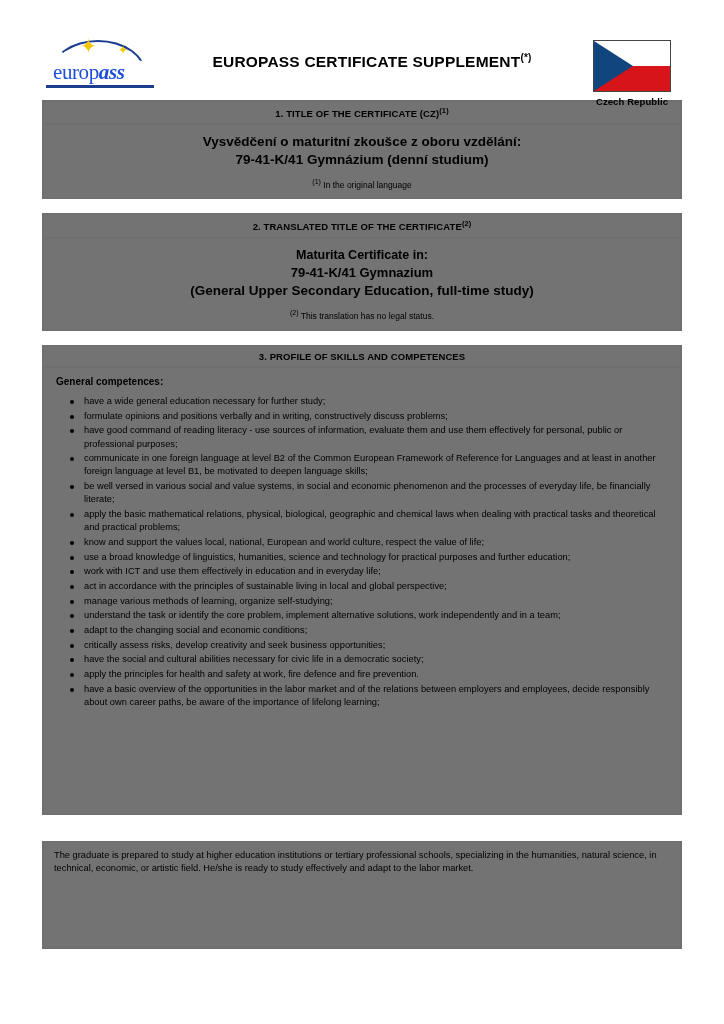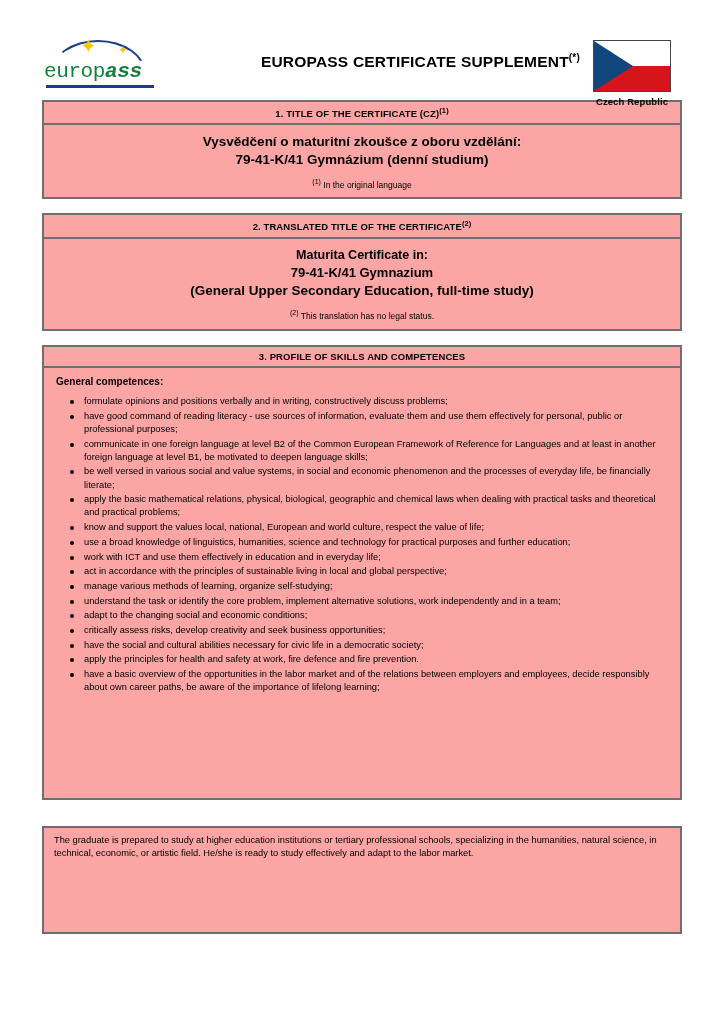--- a/index.html
+++ b/index.html
@@ -65,43 +65,43 @@
   .logo-star2 {
     position: absolute;
     left: 74px;
     top: 4px;
     color: #f7c600;
     font-size: 12px;
     line-height: 12px;
   }
   .logo-text {
     position: absolute;
-    left: 0;
+    left: 9px;
     top: 20px;
     font-size: 21px;
     letter-spacing: -0.4px;
-    color: #15803d;
-    font-family: Liberation Mono, monospace;
+    color: #1d4ed8;
+    font-family: Liberation Serif, serif;
   }
   .logo-text b {
     font-weight: bold;
     font-style: italic;
   }
   .logo-rule {
     position: absolute;
     left: 2px;
     top: 45px;
     width: 108px;
     height: 3px;
     background: #1a3d8f;
   }
 
   .doc-title {
     flex: 1 1 auto;
-    text-align: right;
+    text-align: center;
     font-size: 15.5px;
     font-weight: bold;
     letter-spacing: 0.2px;
     padding-top: 18px;
     font-family: "Liberation Sans", sans-serif;
   }
   .doc-title sup {
     font-size: 10px;
     font-weight: bold;
   }
@@ -132,21 +132,21 @@
     font-weight: bold;
     margin-top: 4px;
     letter-spacing: 0.1px;
   }
 
   
   .section {
     margin: 0 42px 0 42px;
     border: 2px solid #6f6f6f;
     box-sizing: border-box;
-    background: #fca5a5;
+    background: #737373;
   }
   .section + .section { margin-top: 14px; }
   .sec-head {
     text-align: center;
     font-size: 9.5px;
     font-weight: bold;
     padding: 4px 6px 4px 6px;
     border-bottom: 2px solid #6f6f6f;
     letter-spacing: 0.1px;
   }
@@ -288,20 +288,21 @@
         <sup>(2)</sup><span> This translation has no legal status.</span>
       </div>
     </div>
   </div>
 
   <div class="section sec3">
     <div class="sec-head">3. PROFILE OF SKILLS AND COMPETENCES</div>
     <div class="sec-body">
       <div class="subhead">General competences:</div>
       <ul class="comp">
+        <li>have a wide general education necessary for further study;</li>
         <li>formulate opinions and positions verbally and in writing, constructively discuss problems;</li>
         <li>have good command of reading literacy - use sources of information, evaluate them and use them effectively for personal, public or professional purposes;</li>
         <li>communicate in one foreign language at level B2 of the Common European Framework of Reference for Languages and at least in another foreign language at level B1, be motivated to deepen language skills;</li>
         <li>be well versed in various social and value systems, in social and economic phenomenon and the processes of everyday life, be financially literate;</li>
         <li>apply the basic mathematical relations, physical, biological, geographic and chemical laws when dealing with practical tasks and theoretical and practical problems;</li>
         <li>know and support the values local, national, European and world culture, respect the value of life;</li>
         <li>use a broad knowledge of linguistics, humanities, science and technology for practical purposes and further education;</li>
         <li>work with ICT and use them effectively in education and in everyday life;</li>
         <li>act in accordance with the principles of sustainable living in local and global perspective;</li>
         <li>manage various methods of learning, organize self-studying;</li>

